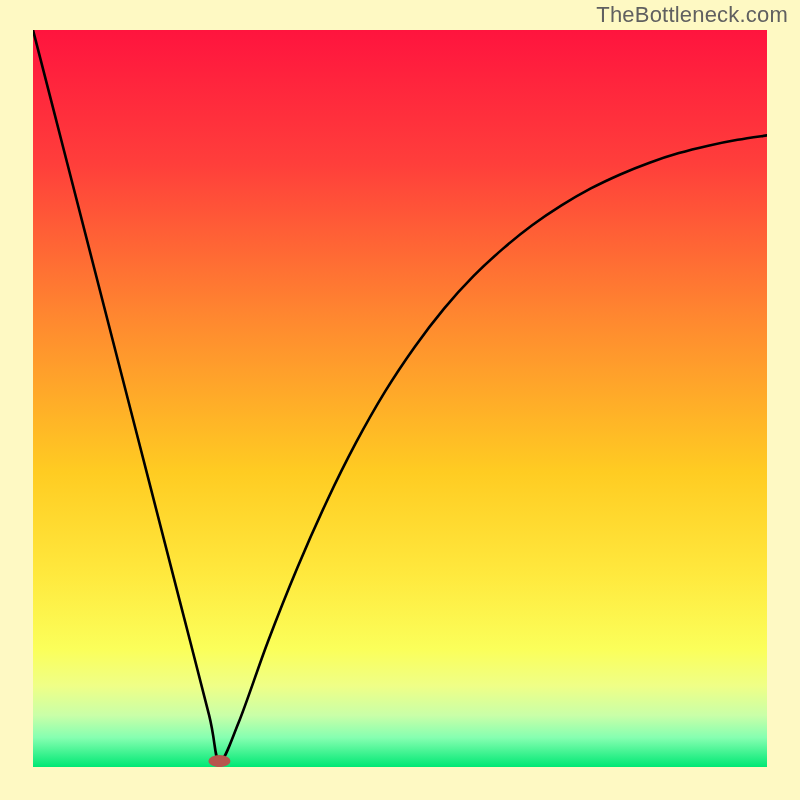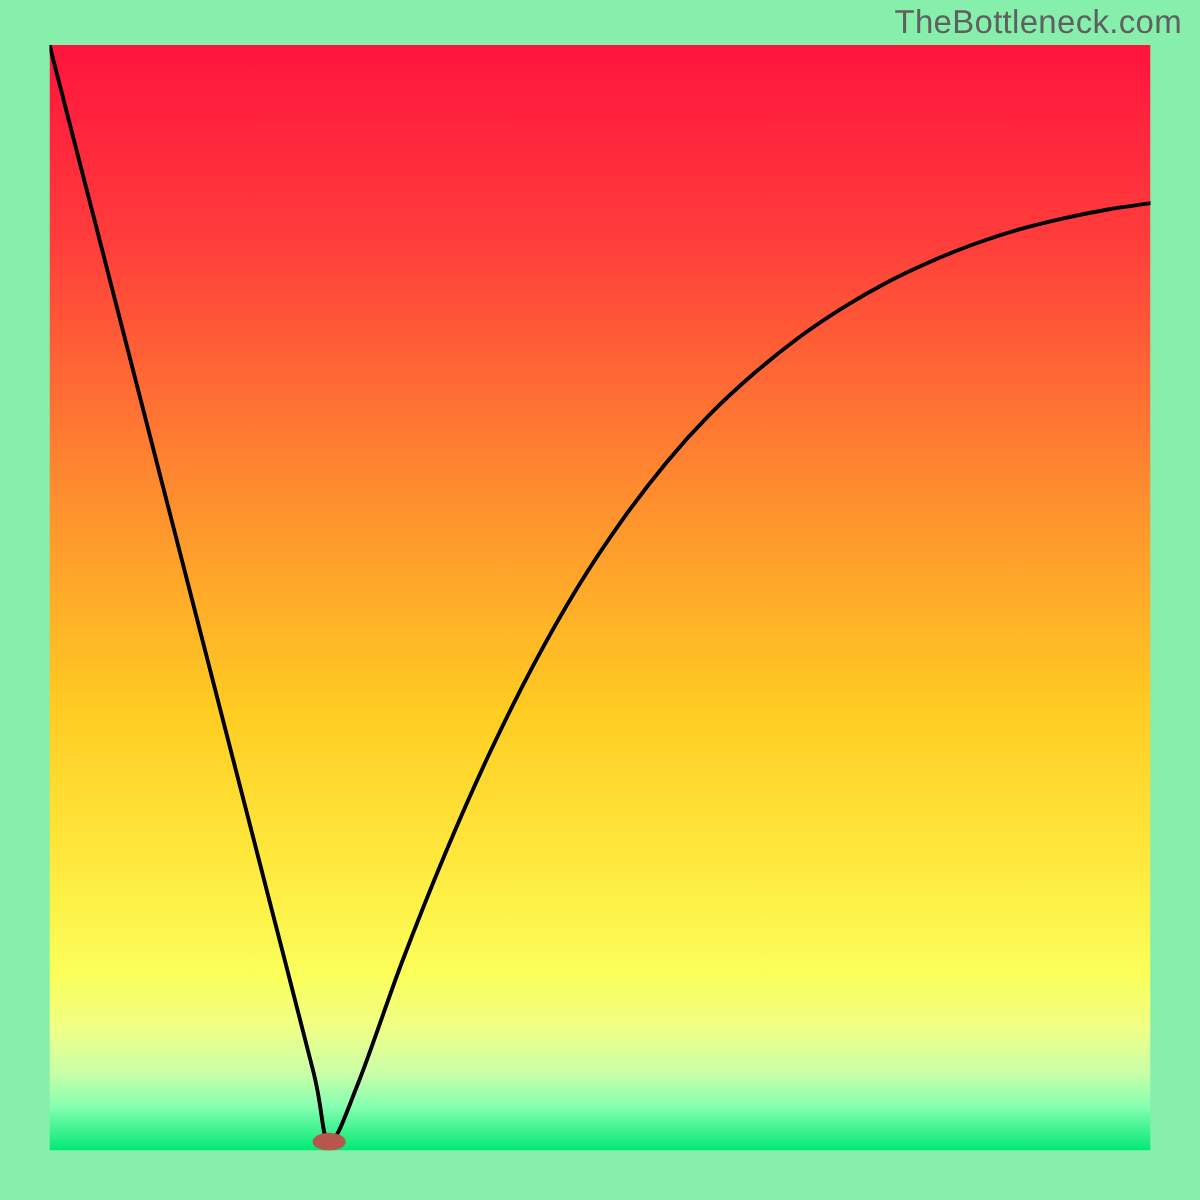--- a/index.html
+++ b/index.html
@@ -10,21 +10,21 @@
     background: #000;
     overflow: hidden;
     font-family: Arial, Helvetica, sans-serif;
   }
   .frame {
     position: absolute;
     top: 0;
     left: 0;
     width: 800px;
     height: 800px;
-    background: #86efac;
+    background: #fef9c3;
   }
   .watermark {
     position: absolute;
     top: 2px;
     right: 12px;
     color: #606060;
     font-size: 22px;
     font-weight: 500;
     letter-spacing: 0.2px;
   }

